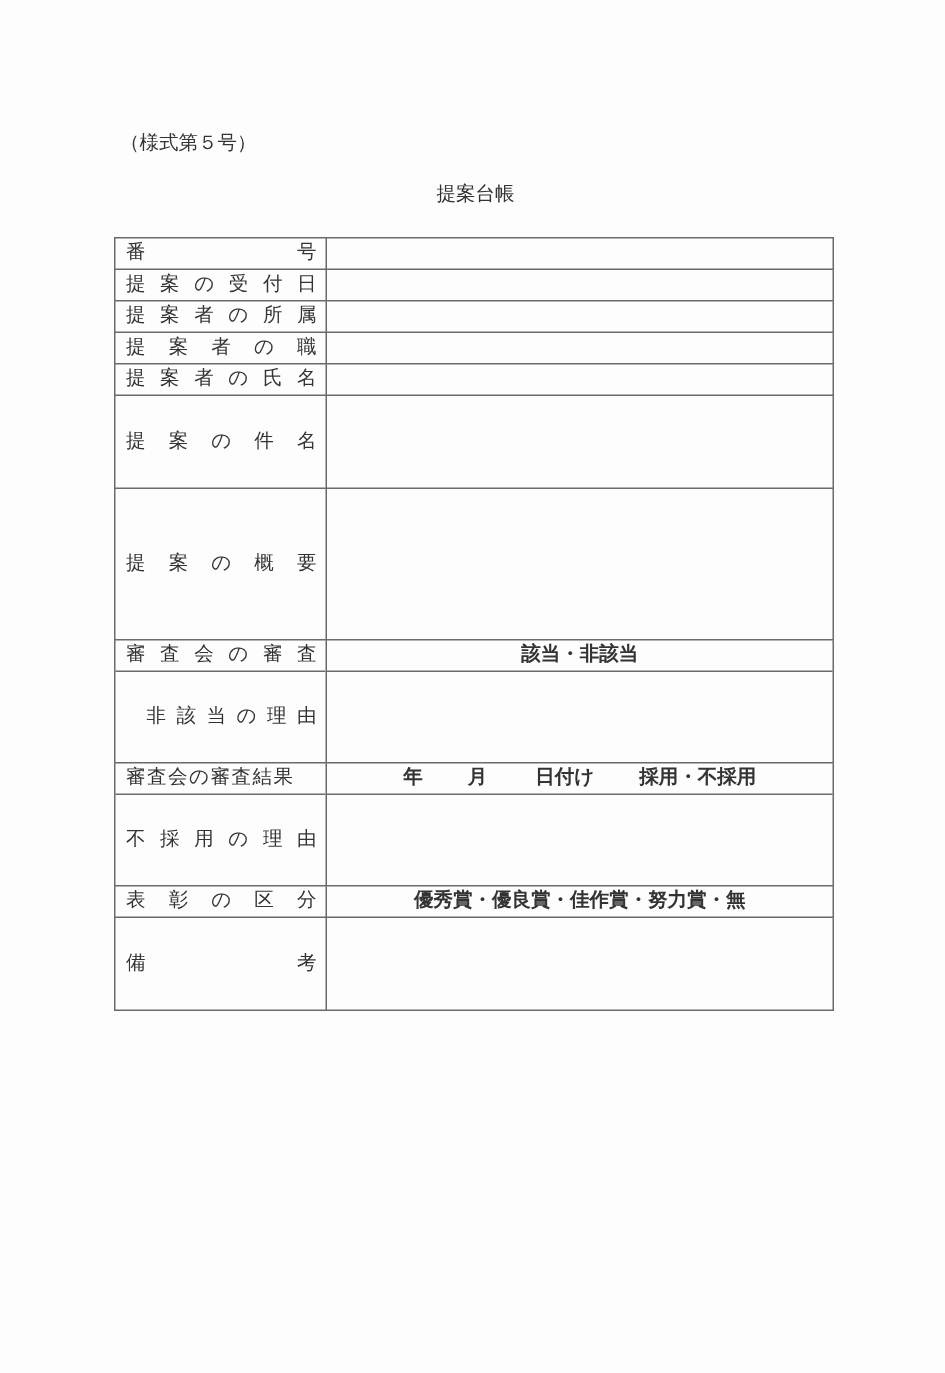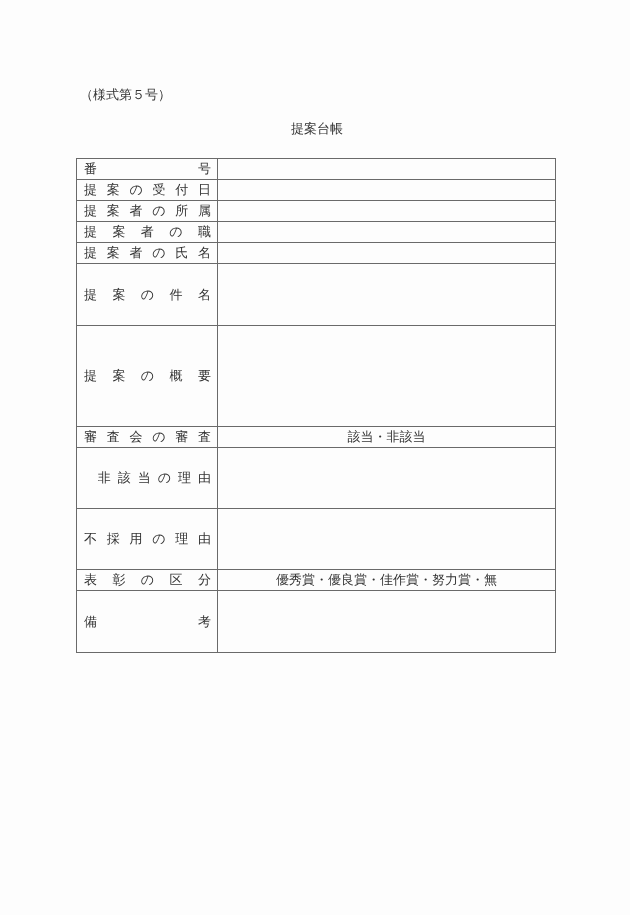--- a/index.html
+++ b/index.html
@@ -50,20 +50,21 @@
       vertical-align: middle;
       overflow: hidden;
     }
     table.ledger td.label {
       width: 127px;
       padding: 0 6px 0 7px;
       white-space: nowrap;
     }
     table.ledger td.value {
       text-align: center;
+      font-weight: bold;
     }
     .spread {
       display: flex;
       justify-content: space-between;
       width: 100%;
     }
     .spread span { display: inline-block; }
     .right-tight {
       display: flex;
       justify-content: flex-end;
@@ -202,20 +203,31 @@
         <span>該</span>
         <span>当</span>
         <span>の</span>
         <span>理</span>
         <span>由</span>
       </div>
     </td>
     <td class="value"></td>
   </tr>
 
+  <tr class="h21 dotted-bottom">
+    <td class="label" style="letter-spacing:1px;">審査会の審査結果</td>
+    <td class="value">
+      <div class="result-line">
+        <span style="margin-right:30px;">年</span>
+        <span style="margin-right:32px;">月</span>
+        <span style="margin-right:30px;">日付け</span>
+        <span>採用・不採用</span>
+      </div>
+    </td>
+  </tr>
 
   <tr class="h61">
     <td class="label">
       <div class="spread">
         <span>不</span>
         <span>採</span>
         <span>用</span>
         <span>の</span>
         <span>理</span>
         <span>由</span>

